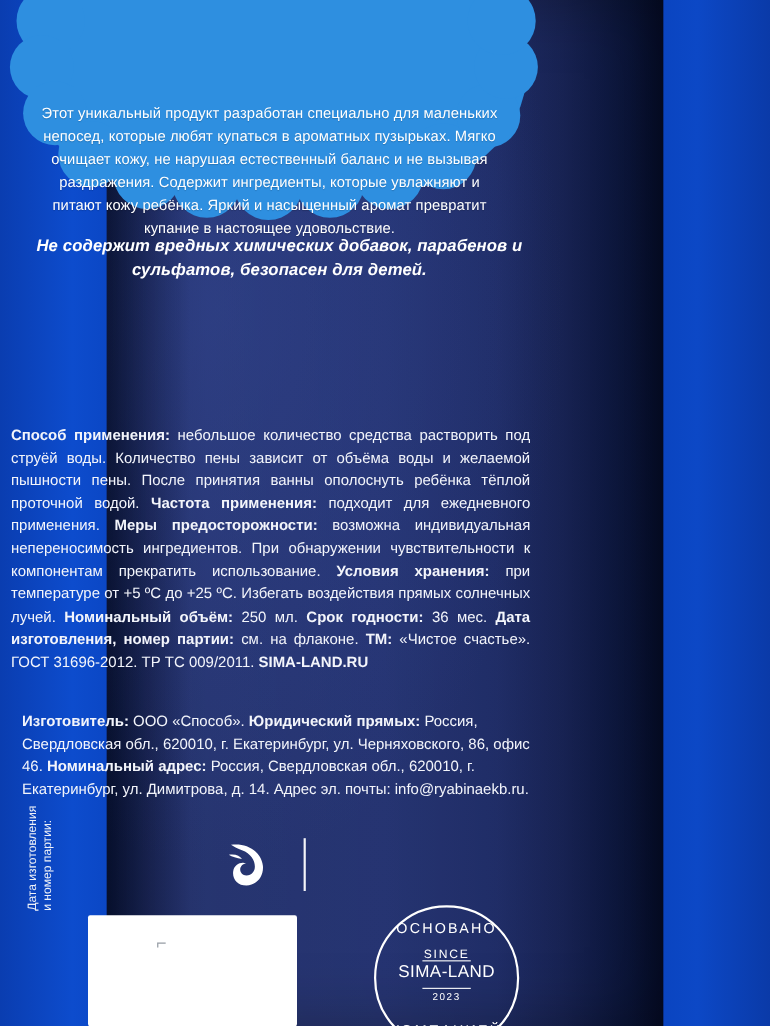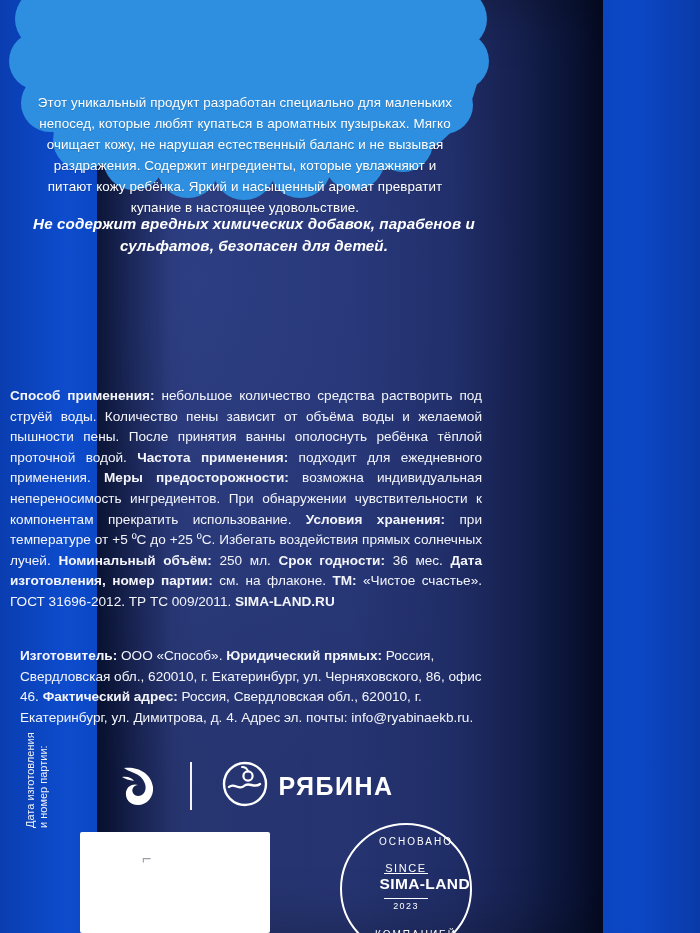--- a/index.html
+++ b/index.html
@@ -217,33 +217,33 @@
     width: 128px;
     height: 128px;
     border-radius: 50%;
     border: 2px solid #ffffff;
     color: #ffffff;
     text-align: center;
   }
   .stamp .s-top, .stamp .s-bot {
     position: absolute;
     width: 128px;
-    left: 10px;
-    font-size: 10px;
+    left: 0;
+    font-size: 13px;
     letter-spacing: 2px;
   }
   .stamp .s-top { top: 11px; }
   .stamp .s-bot { top: 104px; }
   .stamp .s-since {
     position: absolute; width: 128px; left: 0; top: 37px;
     font-size: 11px; letter-spacing: 1.6px; text-align: center;
   }
   .stamp .s-name {
     position: absolute; width: 128px; left: 0; top: 50px;
-    font-size: 15.5px; font-weight: bold; letter-spacing: 0.4px; text-align: right;
+    font-size: 15.5px; font-weight: normal; letter-spacing: 0.4px;
   }
   .stamp .s-year {
     position: absolute; width: 128px; left: 0; top: 76px;
     font-size: 9px; letter-spacing: 1.4px;
   }
   .stamp .bar {
     position: absolute;
     height: 1px;
     background: #ffffff;
     width: 44px;
@@ -304,45 +304,34 @@
       <span>«Чистое счастье».</span>
       <span>ГОСТ 31696-2012. ТР ТС 009/2011.</span>
       <span class="lbl">SIMA-LAND.RU</span>
     </div>
 
     <div class="textblock manufacturer">
       <span class="lbl">Изготовитель:</span>
       <span>ООО «Способ».</span>
       <span class="lbl">Юридический прямых:</span>
       <span>Россия, Свердловская обл., 620010, г. Екатеринбург, ул. Черняховского, 86, офис 46.</span>
-      <span class="lbl">Фактический адрес:</span>
-      <span>Россия, Свердловская обл., 620010, г. Екатеринбург, ул. Димитрова, д. 4. Адрес эл. почты: info@ryabinaekb.ru.</span>
+      <span class="lbl">Номинальный адрес:</span>
+      <span>Россия, Свердловская обл., 620010, г. Екатеринбург, ул. Димитрова, д. 14. Адрес эл. почты: info@ryabinaekb.ru.</span>
     </div>
 
     <div class="logos">
       <div class="sima-logo">
         <span class="bird">
           <svg width="42" height="46" viewBox="0 0 42 46" fill="none">
             <path d="M6 5 C18 3, 33 9, 35 24 C36 34, 29 42, 20 42 C12 42, 7 36, 8 29 C9 23, 15 20, 20 22 C16 22, 13 26, 15 30 C17 34, 23 34, 26 30 C30 25, 27 14, 16 10 C12 8.5, 9 7, 6 5 Z" fill="#ffffff"></path>
             <path d="M4 14 C10 13, 14 15, 16 18 C11 17, 7 16, 4 14 Z" fill="#ffffff"></path>
           </svg>
         </span>
       </div>
       <div class="divider"></div>
-      <div class="ryabina-logo">
-        <span>
-          <svg width="46" height="46" viewBox="0 0 46 46" fill="none">
-            <circle cx="23" cy="23" r="21" stroke="#ffffff" stroke-width="2.4" fill="none"></circle>
-            <path d="M7 26 C12 21, 17 30, 22 25 C27 20, 32 28, 38 23" stroke="#ffffff" stroke-width="2.4" fill="none" stroke-linecap="round"></path>
-            <circle cx="26" cy="15" r="4.6" stroke="#ffffff" stroke-width="2.2" fill="none"></circle>
-            <path d="M26 10.4 C25 7, 23 6, 20 6" stroke="#ffffff" stroke-width="2" fill="none" stroke-linecap="round"></path>
-          </svg>
-        </span>
-        <span class="ryabina-word">РЯБИНА</span>
-      </div>
     </div>
 
     <div class="vert-text">Дата изготовления и номер партии:</div>
 
     <div class="barcode-box">
       <span class="squiggle">⌐</span>
     </div>
 
     <div class="stamp">
       <div class="s-top">ОСНОВАНО</div>

